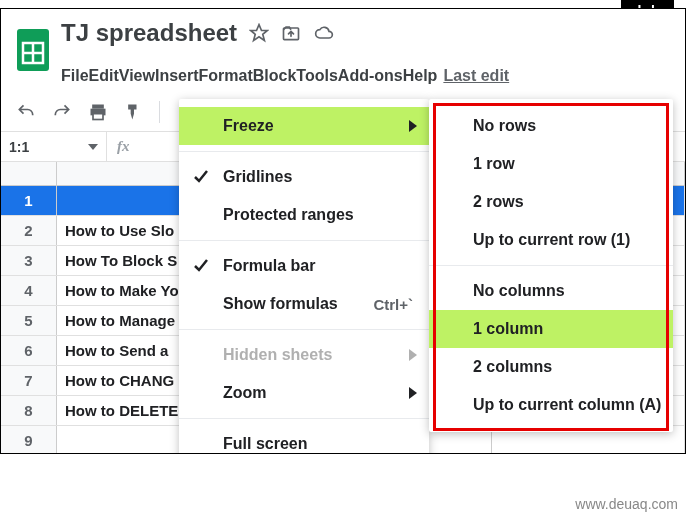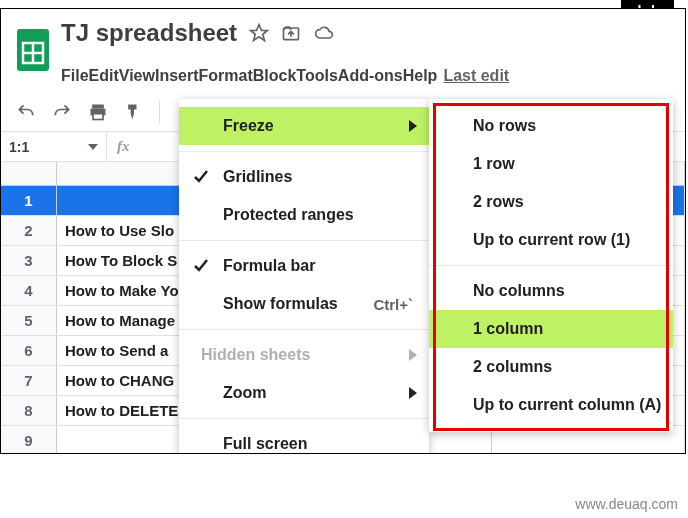--- a/index.html
+++ b/index.html
@@ -35,21 +35,21 @@
   .rowhdr { width: 56px; background: #f8f9fa; border-right: 1px solid #ccc; display:flex; align-items:center; justify-content:center; color:#5f6368; }
   .cell { flex: 1; border-right: 1px solid #e0e0e0; display:flex; align-items:center; padding: 0 8px; white-space: nowrap; overflow:hidden; }
   .row.sel .rowhdr { background: #1a73e8; color: #fff; }
   .row.sel .cell { background: #1a73e8; }
   .colsep { position:absolute; top:0; bottom:0; left:490px; width:1px; background:#ccc; pointer-events:none; }
 
   .menu { position: absolute; background: #fff; box-shadow: 0 2px 10px rgba(0,0,0,.25); border-radius: 2px; padding: 8px 0; font-size: 16px; color: #202124; }
   .menu1 { top: 90px; left: 178px; width: 250px; }
   .menu .mi { display: flex; align-items: center; padding: 10px 18px 10px 44px; position: relative; cursor: default; white-space: nowrap; }
   .menu .mi.hov { background: #bef264; }
-  .menu .mi.dis { color: #b0b0b0; padding-left: 22px; }
+  .menu .mi.dis { color: #b0b0b0; }
   .menu .mi .chk { position: absolute; left: 14px; top: 50%; transform: translateY(-50%); width: 16px; height: 16px; }
   .menu .mi .arrow { position: absolute; right: 12px; top: 50%; transform: translateY(-50%); }
   .menu .mi .accel { position: absolute; right: 16px; color: #5f6368; font-size: 15px; }
   .menu hr { border: none; border-top: 1px solid #e8eaed; margin: 6px 0; }
 
   .menu2 { top: 90px; left: 428px; width: 244px; }
   .highlight-box { position: absolute; top: 94px; left: 432px; width: 236px; height: 328px; border: 3px solid #e60000; pointer-events: none; }
 </style>
 </head>
 <body>

